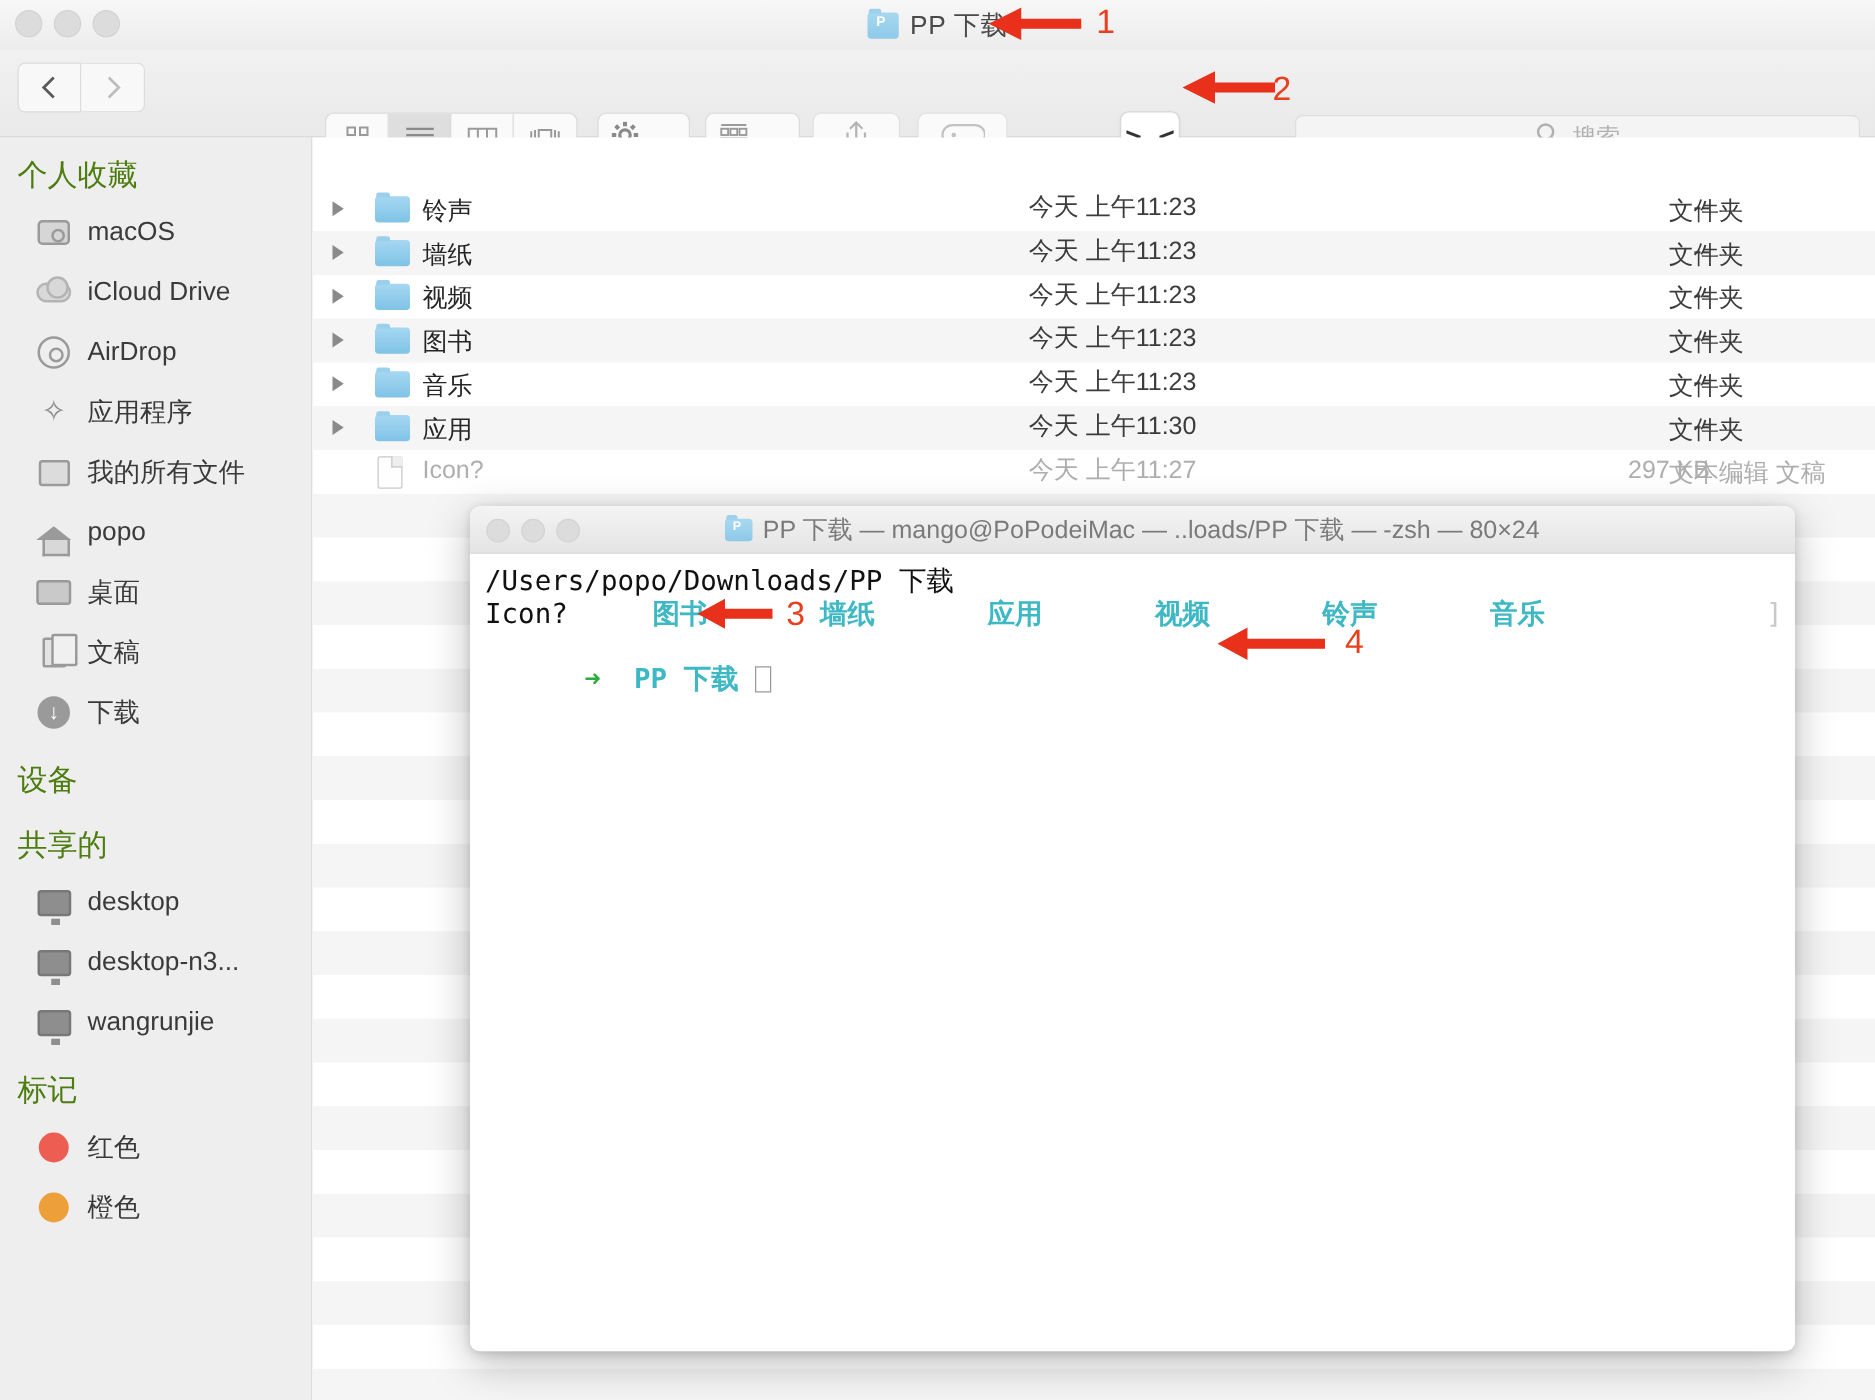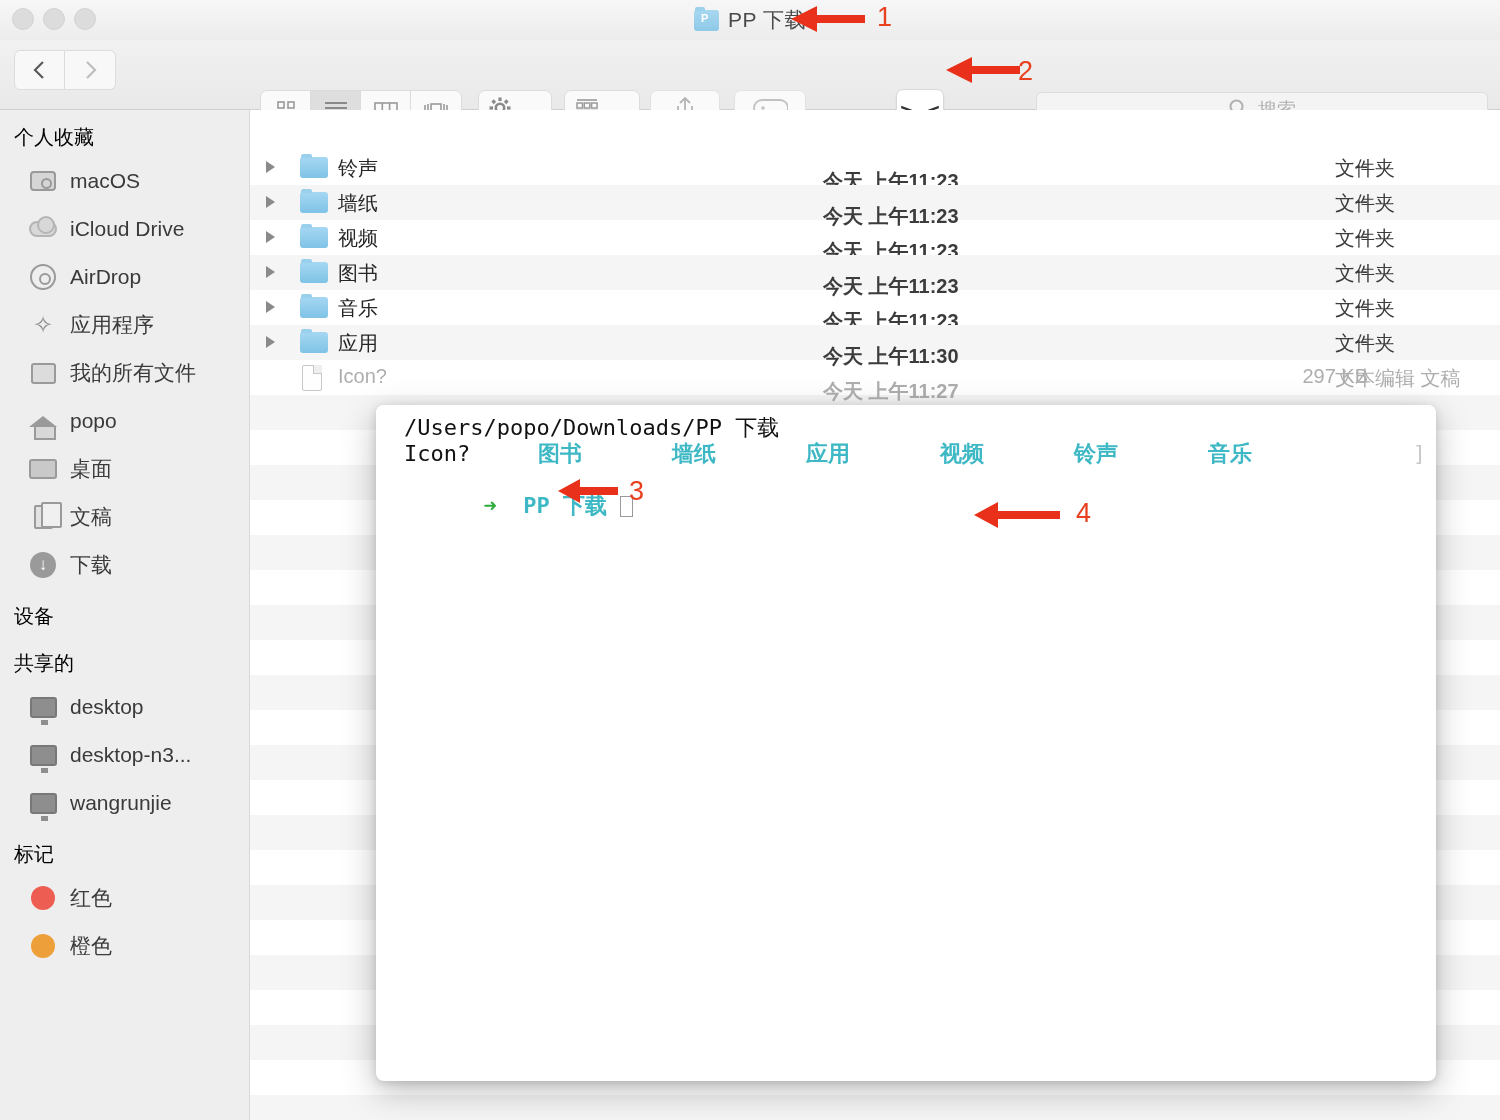--- a/index.html
+++ b/index.html
@@ -112,21 +112,21 @@
   }
   .search-ph { font-size: 19px; color: #b0b0b0; }
 
   
   .sidebar {
     position: absolute; left: 0; top: 110px; width: 250px; height: 1010px;
     background: #eeeeee;
     border-right: 1px solid #d8d8d8;
     overflow: hidden;
   }
-  .sb-group { font-size: 20px; color: #000000; padding: 14px 0 6px 14px; }
+  .sb-group { font-size: 24px; color: #4d7c0f; padding: 14px 0 6px 14px; }
   .sb-item {
     display: flex; align-items: center; gap: 12px;
     height: 48px; padding-left: 28px;
     font-size: 21px; color: #3a3a3a;
     white-space: nowrap;
   }
   .sb-ico { width: 30px; height: 30px; flex: none;
             display: flex; align-items: center; justify-content: center; }
 
   
@@ -200,21 +200,21 @@
     width:11px; height:4px; border-radius:2px 2px 0 0; background:#9bd0ec; }
   .fileico {
     position: absolute; left: 52px; top: 5px;
     width: 20px; height: 26px; background: #fefefe;
     border: 1px solid #c8c8c8; border-radius: 2px;
   }
   .fileico::after { content:""; position:absolute; right:-1px; top:-1px;
     width:8px; height:8px; background:#eee; border-left:1px solid #c8c8c8;
     border-bottom:1px solid #c8c8c8; }
   .r-name { position: absolute; left: 88px; top: 5px; }
-  .r-date { position: absolute; left: 573px; top: 18px; color: #3c3c3c; font-weight: bold; }
+  .r-date { position: absolute; left: 573px; top: 2px; color: #3c3c3c; }
   .r-size { position: absolute; left: 950px; width: 168px; top: 5px;
             text-align: right; color: #3c3c3c; }
   .r-kind { position: absolute; left: 1085px; top: 5px; color: #3c3c3c; }
   .row.dim .r-name, .row.dim .r-date, .row.dim .r-size, .row.dim .r-kind { color: #aeaeae; }
 
   
   #terminal {
     position: absolute; left: 376px; top: 405px;
     width: 1060px; height: 676px;
     border-radius: 8px;
@@ -239,21 +239,21 @@
   .t-fold {
     width: 22px; height: 18px; border-radius: 3px;
     background: linear-gradient(#a8d8f0, #8ec9e8); position: relative; flex: none;
   }
   .t-fold::before { content:""; position:absolute; left:1px; top:-3px;
     width:9px; height:4px; border-radius:2px 2px 0 0; background:#9ed1ec; }
   .t-fold::after { content:"P"; position:absolute; left:6px; top:1px;
     font-size:10px; color:#fff; font-weight:bold; }
 
   .t-body {
-    height: 638px; background: #fff; padding: 10px 28px;
+    height: 638px; background: #fff; padding: 10px 12px;
     font-family: "DejaVu Sans Mono", monospace;
     font-size: 22px; line-height: 26px; color: #111;
     position: relative;
   }
   .t-line { white-space: pre; }
   .tc-green { color: #2fab3f; font-weight: bold; }
   .tc-cyan  { color: #3db8c4; font-weight: bold; }
   .tc-dark  { color: #111; }
   .tc-brack { color: #c9c9c9; }
   .t-rbrack { position: absolute; right: 10px; top: 36px; color: #c9c9c9; }
@@ -574,20 +574,31 @@
           <span class="r-name">Icon?</span>
           <span class="r-date">今天 上午11:27</span>
           <span class="r-size">297 KB</span>
           <span class="r-kind">文本编辑 文稿</span>
         </div>
       </div>
   </div>
 </div>
 
 <div id="terminal">
+  <div class="t-titlebar">
+    <div class="t-traffic">
+      <div class="t-dot"></div>
+      <div class="t-dot"></div>
+      <div class="t-dot"></div>
+    </div>
+    <div class="t-title">
+      <span class="t-fold"></span>
+      <span>PP 下载 — mango@PoPodeiMac — ..loads/PP 下载 — -zsh — 80×24</span>
+    </div>
+  </div>
 
   <div class="t-body">
     <div class="t-line tc-dark">/Users/popo/Downloads/PP 下载</div>
 
     <span class="t-rbrack">]</span>
 
     <div class="t-line ls-out" id="ls-output"><span class="ls-col tc-dark">Icon?</span><span class="ls-col tc-cyan">图书</span><span class="ls-col tc-cyan">墙纸</span><span class="ls-col tc-cyan">应用</span><span class="ls-col tc-cyan">视频</span><span class="ls-col tc-cyan">铃声</span><span class="ls-col tc-cyan">音乐</span></div>
 
     <div class="t-line">
       <span class="tc-green">➜</span><span class="tc-cyan">&nbsp; <span>PP 下载</span></span> <span class="t-cursor"></span>

